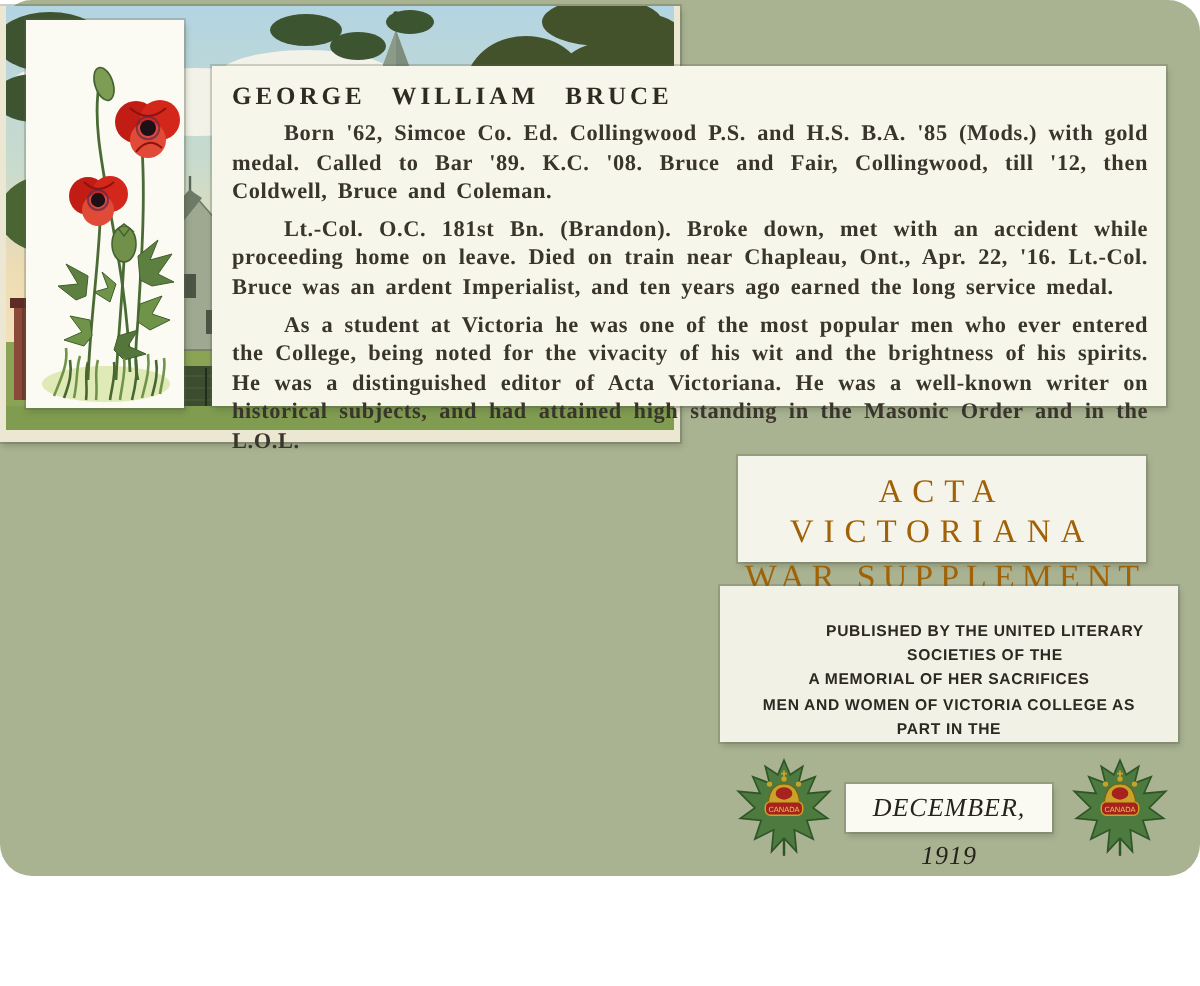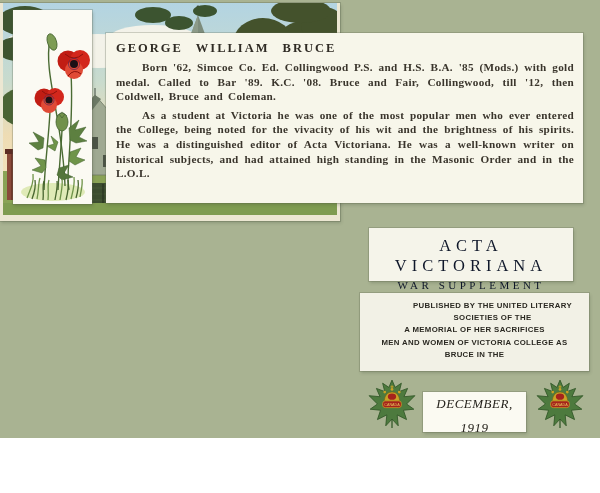--- a/index.html
+++ b/index.html
@@ -1,49 +1,49 @@
 <!DOCTYPE html>
 <html><head>
 <meta charset="utf-8">
 <style>
   html,body{margin:0;padding:0;background:#ffffff;}
   .stage{position:relative;width:600px;height:493px;overflow:hidden;background:#ffffff;
          font-family:"Liberation Serif", serif;}
-  .collage{position:absolute;left:0;top:0;width:600px;height:438px;background:#a9b392;}
+  .collage{position:absolute;left:0;top:0;width:600px;height:438px;background:#a9b392;border-radius:16px;}
 
   .panel{position:absolute;background:#f8f7ee;box-shadow:0 0 0 1px rgba(90,100,75,.25), 1px 2px 3px rgba(60,70,50,.25);}
 
   
   .poppy-panel{left:13px;top:10px;width:79px;height:194px;background:#fbfaf3;}
   .poppy-panel svg{display:block;width:79px;height:194px;}
 
   
   .obit-panel{left:106px;top:33px;width:477px;height:170px;background:#f7f6ea;color:#36312a;}
   .obit-heading{margin:8px 0 4px 10px;font-size:12.5px;font-weight:bold;letter-spacing:2px;word-spacing:8px;color:#2f2b24;}
   .obit-panel p{margin:0 0 4px 0;padding:0 9px 0 10px;text-align:justify;text-indent:26px;
                 font-size:11.2px;line-height:14.6px;letter-spacing:.3px;word-spacing:2px;font-weight:bold;color:#3a352c;}
 
   
   .postcard{left:13px;top:218px;width:340px;height:218px;background:#ece7d2;
             box-shadow:0 0 0 1px rgba(90,100,75,.3), 1px 2px 3px rgba(60,70,50,.25);}
   .postcard svg{display:block;margin:3px;width:334px;height:212px;background:#bcd8e2;}
 
   
-  .acta-panel{left:369px;top:228px;width:204px;height:53px;background:#f5f4ea;text-align:center;color:#0f172a;}
+  .acta-panel{left:369px;top:228px;width:204px;height:53px;background:#f5f4ea;text-align:center;color:#a16207;}
   .acta-title{margin-top:8px;font-size:16.5px;letter-spacing:5px;}
-  .acta-subtitle{margin-top:3px;font-size:11px;letter-spacing:3.5px;}
+  .acta-subtitle{margin-top:3px;font-size:17px;letter-spacing:3.5px;text-align:right;}
 
   
   .pub-panel{left:360px;top:293px;width:229px;height:78px;background:#f2f1e6;text-align:center;color:#2b2922;
              font-family:"Liberation Sans", sans-serif;}
   .pub-panel .pl{font-size:7.8px;font-weight:bold;letter-spacing:.35px;line-height:12.2px;}
-  .pub-panel .pl:first-child{margin-top:7px;padding-left:36px;}
-
-  
-  .date-box{left:423px;top:392px;width:103px;height:40px;background:#fbfaf2;text-align:center;
+  .pub-panel .pl:first-child{margin-top:17px;padding-left:36px;}
+
+  
+  .date-box{left:423px;top:392px;width:103px;height:24px;background:#fbfaf2;text-align:center;
             font-style:italic;font-size:13px;line-height:24px;letter-spacing:.5px;word-spacing:3px;color:#26231d;}
 
   .maple{position:absolute;width:50px;height:52px;}
   .maple-left{left:367px;top:378px;}
   .maple-right{left:535px;top:378px;}
 
   
   .caption-strip{position:absolute;left:0;top:438px;width:600px;height:55px;background:#ffffff;
                  font-family:"Liberation Sans", sans-serif;color:#1d1d1d;}
 </style>
@@ -114,20 +114,21 @@
             <path d="M53 190 C55 182 56 176 55 170"></path>
             <path d="M63 188 C65 181 66 176 65 170"></path>
           </g>
         </g>
       </svg>
     </div>
 
     <div class="panel obit-panel">
       <div class="obit-heading">GEORGE WILLIAM BRUCE</div>
       <p>Born '62, Simcoe Co.  Ed. Collingwood P.S. and H.S.  B.A. '85 (Mods.) with gold medal.  Called to Bar '89.  K.C. '08.  Bruce and Fair, Collingwood, till '12, then Coldwell, Bruce and Coleman.</p>
+      <p>Lt.-Col. O.C. 181st Bn. (Brandon).  Broke down, met with an accident while proceeding home on leave.  Died on train near Chapleau, Ont., Apr. 22, '16.  Lt.-Col. Bruce was an ardent Imperialist, and ten years ago earned the long service medal.</p>
       <p>As a student at Victoria he was one of the most popular men who ever entered the College, being noted for the vivacity of his wit and the brightness of his spirits.  He was a distinguished editor of Acta Victoriana.  He was a well-known writer on historical subjects, and had attained high standing in the Masonic Order and in the L.O.L.</p>
     </div>
 
     <div class="postcard">
       <svg viewBox="0 0 334 212">
         <defs>
           <linearGradient id="sky" x1="0" y1="0" x2="0" y2="1">
             <stop offset="0" stop-color="#b3d4e2"></stop>
             <stop offset="0.45" stop-color="#c9dbcd"></stop>
             <stop offset="0.75" stop-color="#eedcb4"></stop>
@@ -254,21 +255,21 @@
 
     <div class="panel acta-panel">
       <div class="acta-title">ACTA VICTORIANA</div>
       <div class="acta-subtitle">WAR SUPPLEMENT</div>
     </div>
 
     <div class="panel pub-panel">
       <div class="pl">PUBLISHED BY THE UNITED LITERARY SOCIETIES OF THE</div>
       <div class="pl">A MEMORIAL OF HER SACRIFICES</div>
       <div class="pl">MEN AND WOMEN OF VICTORIA COLLEGE AS</div>
-      <div class="pl">BRUCE IN THE</div>
+      <div class="pl">PART IN THE</div>
     </div>
 
     <svg class="maple maple-left" viewBox="0 0 48 50">
       <path d="M24 2 L27 9 L33 5 L31 13 L39 10 L35.5 18 L46 17 L38 25 L45 30 L35 31 L38 40 L29 35.5 L30 46 L24 39.5 L18 46 L19 35.5 L10 40 L13 31 L3 30 L10 25 L2 17 L12.5 18 L9 10 L17 13 L15 5 L21 9 Z" fill="#4d7a3e" stroke="#2f5526" stroke-width="0.8"></path>
       <line x1="24" y1="39.5" x2="24" y2="48" stroke="#2f5526" stroke-width="1.2"></line>
       <path d="M16.5 22 Q17.5 13.5 24 13.5 Q30.5 13.5 31.5 22 Z" fill="#c9a227" stroke="#7a5c10" stroke-width="0.5"></path>
       <ellipse cx="24" cy="18" rx="4" ry="3" fill="#a5231c"></ellipse>
       <circle cx="17" cy="13.5" r="1.3" fill="#c9a227"></circle>
       <circle cx="24" cy="11" r="1.3" fill="#c9a227"></circle>
       <circle cx="31" cy="13.5" r="1.3" fill="#c9a227"></circle>

